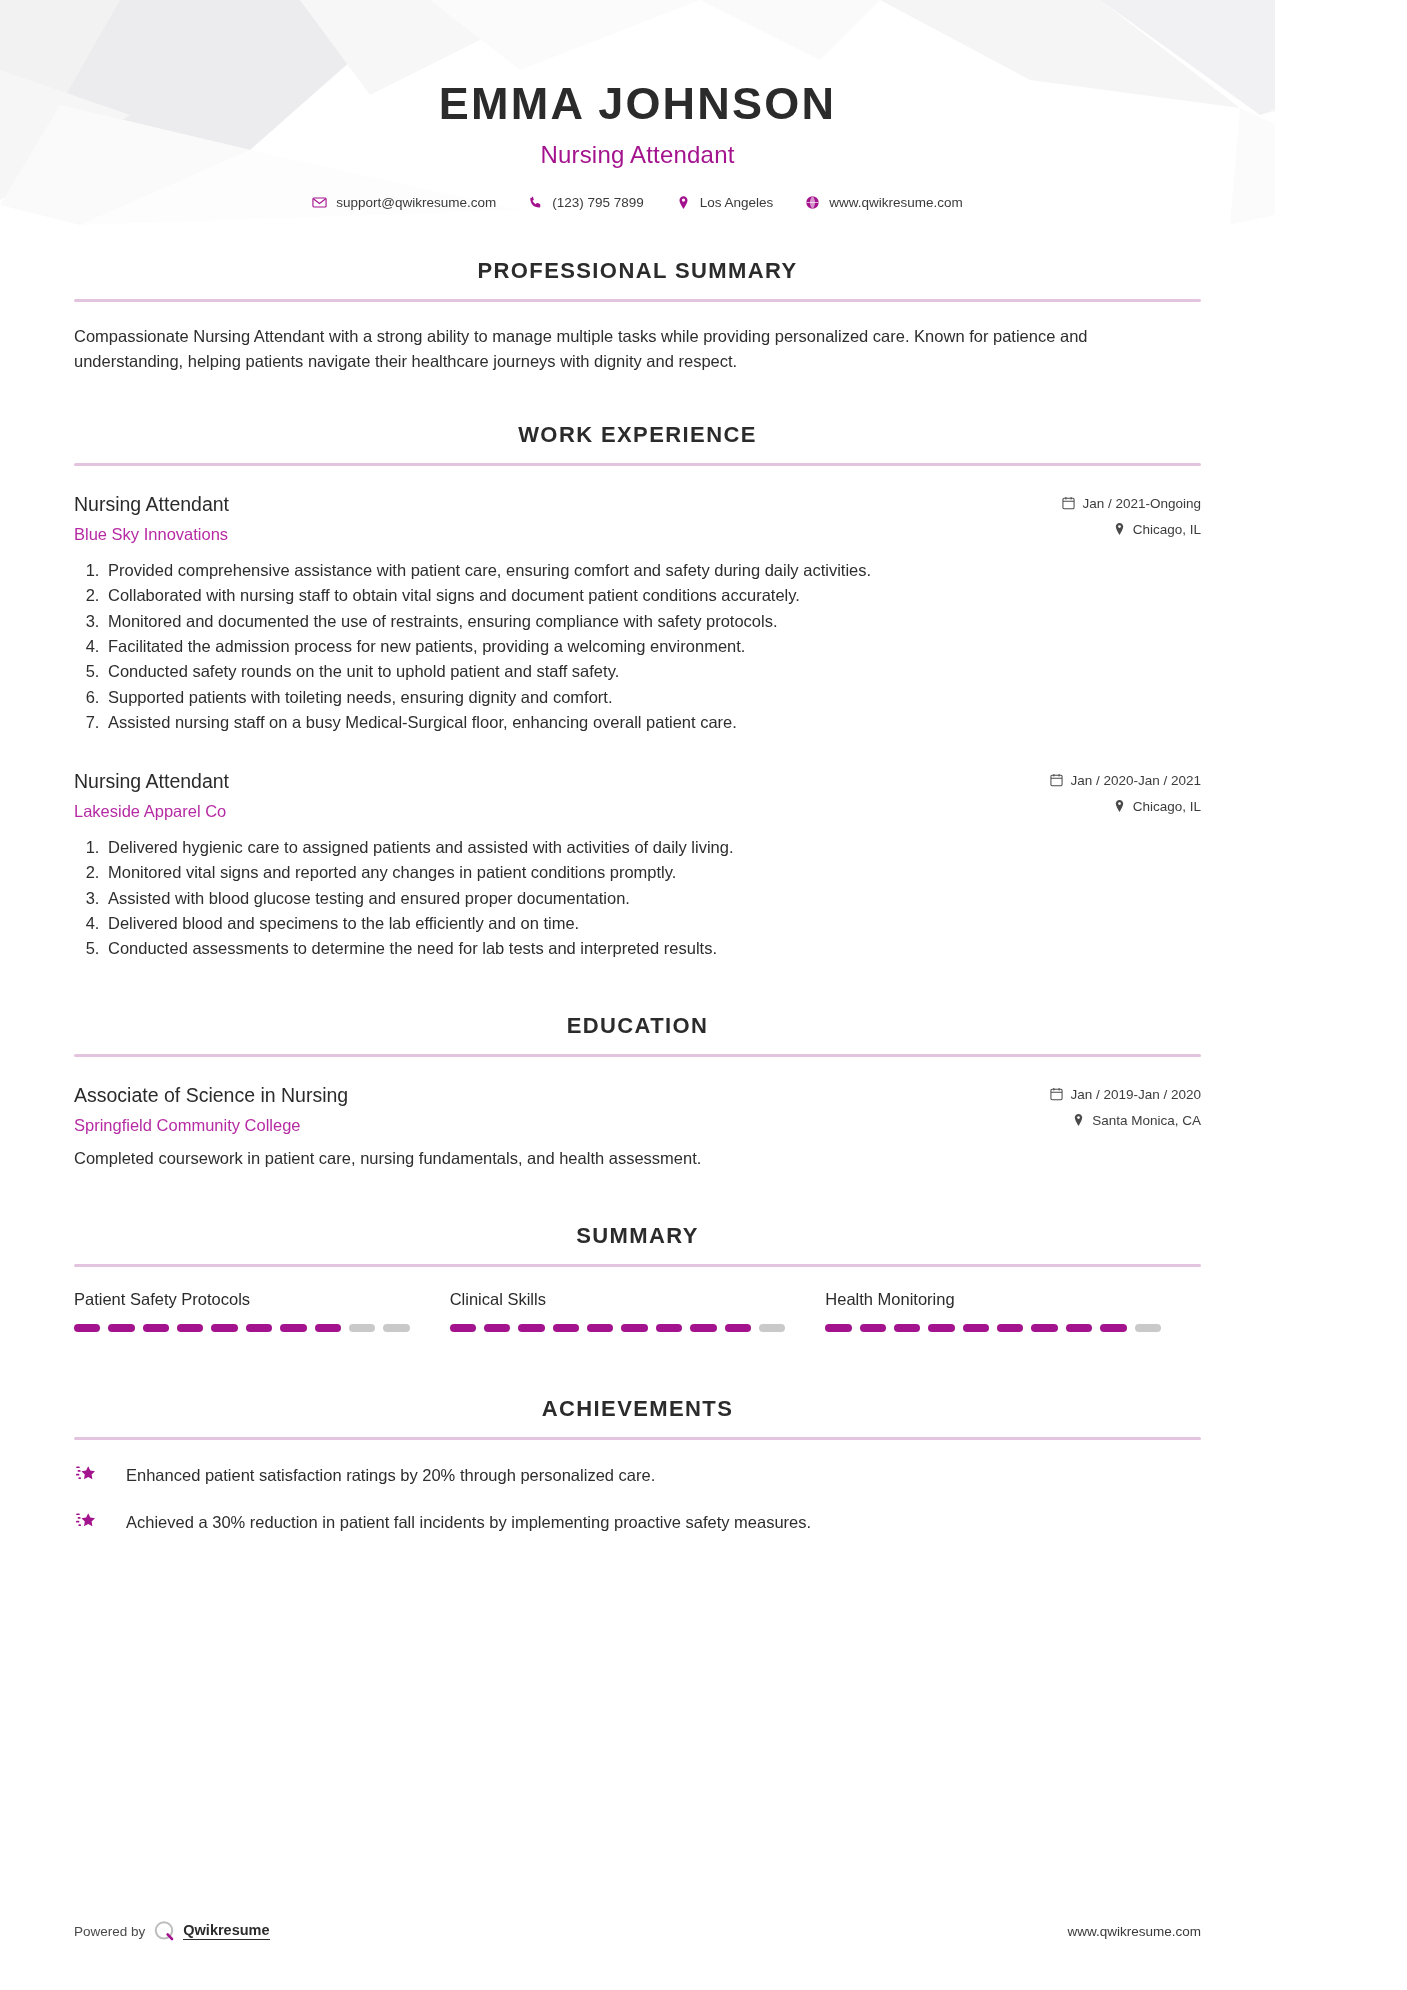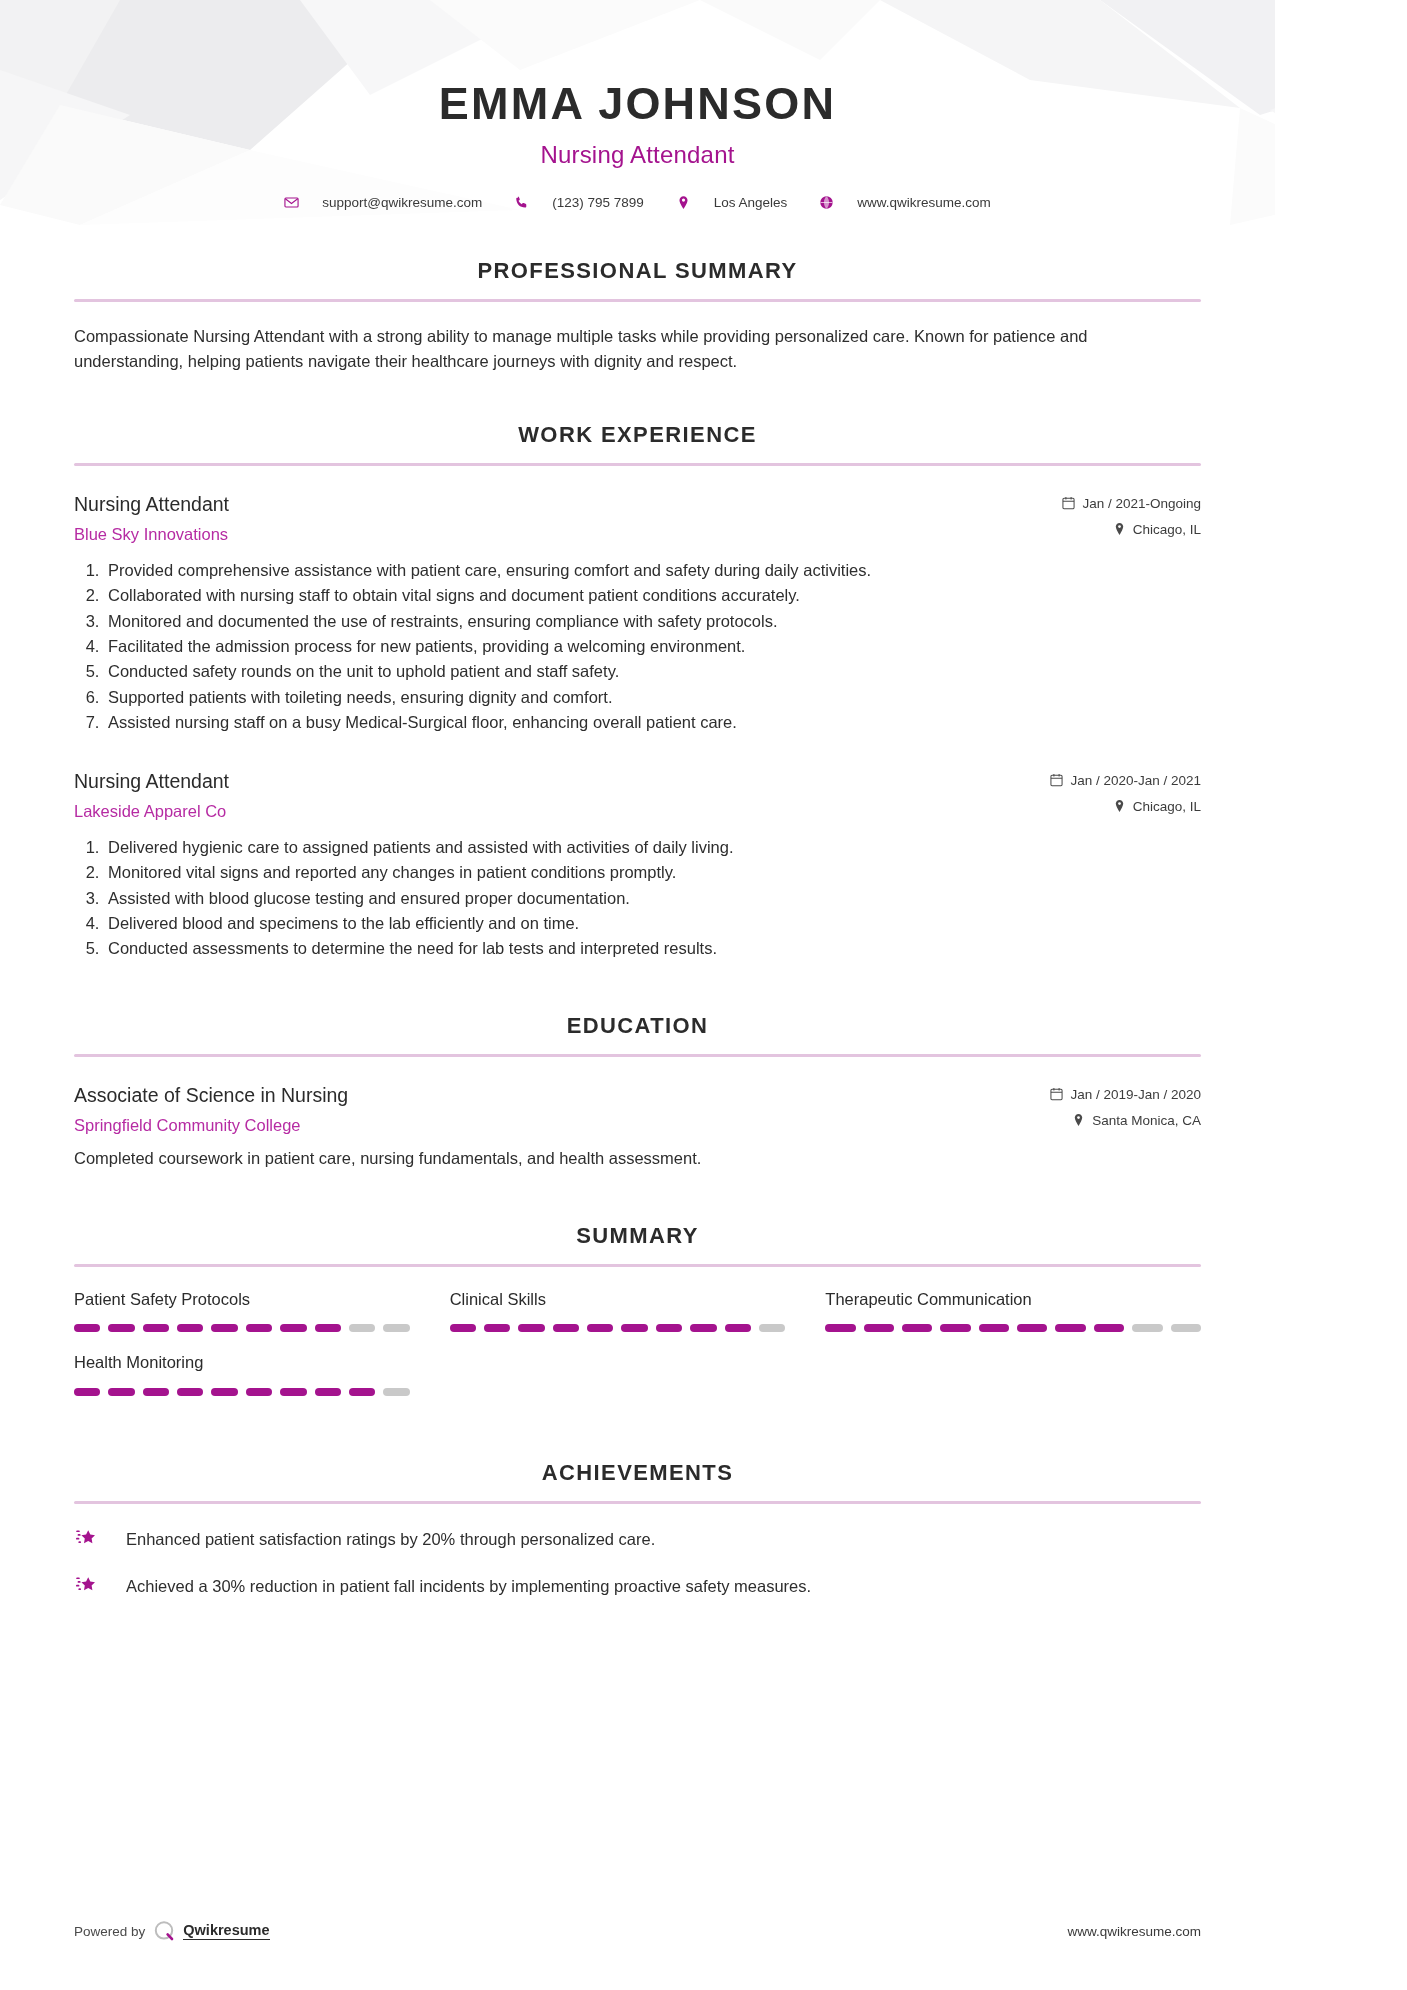--- a/index.html
+++ b/index.html
@@ -62,21 +62,21 @@
     justify-content: center;
     align-items: center;
     gap: 0;
     margin-top: 26px;
     font-size: 13.5px;
     color: #3a3a3a;
   }
   .contact-item {
     display: flex;
     align-items: center;
-    gap: 23px;
+    gap: 9px;
     padding: 0 16px;
   }
   .contact-item .ci-ico {
     display: inline-flex;
     align-items: center;
     justify-content: center;
     width: 15px;
     height: 15px;
     color: #a4138e;
   }
@@ -478,35 +478,20 @@
               <span class="pip on"></span>
               <span class="pip on"></span>
               <span class="pip on"></span>
               <span class="pip on"></span>
               <span class="pip on"></span>
               <span class="pip on"></span>
               <span class="pip on"></span>
               <span class="pip"></span>
             </div>
         </div>
-        <div class="skill" style="padding-right:0;">
-          <div class="skill-name">Therapeutic Communication</div>
-          <div class="skill-bar">
-              <span class="pip on"></span>
-              <span class="pip on"></span>
-              <span class="pip on"></span>
-              <span class="pip on"></span>
-              <span class="pip on"></span>
-              <span class="pip on"></span>
-              <span class="pip on"></span>
-              <span class="pip on"></span>
-              <span class="pip"></span>
-              <span class="pip"></span>
-            </div>
-        </div>
         <div class="skill">
           <div class="skill-name">Health Monitoring</div>
           <div class="skill-bar">
               <span class="pip on"></span>
               <span class="pip on"></span>
               <span class="pip on"></span>
               <span class="pip on"></span>
               <span class="pip on"></span>
               <span class="pip on"></span>
               <span class="pip on"></span>

